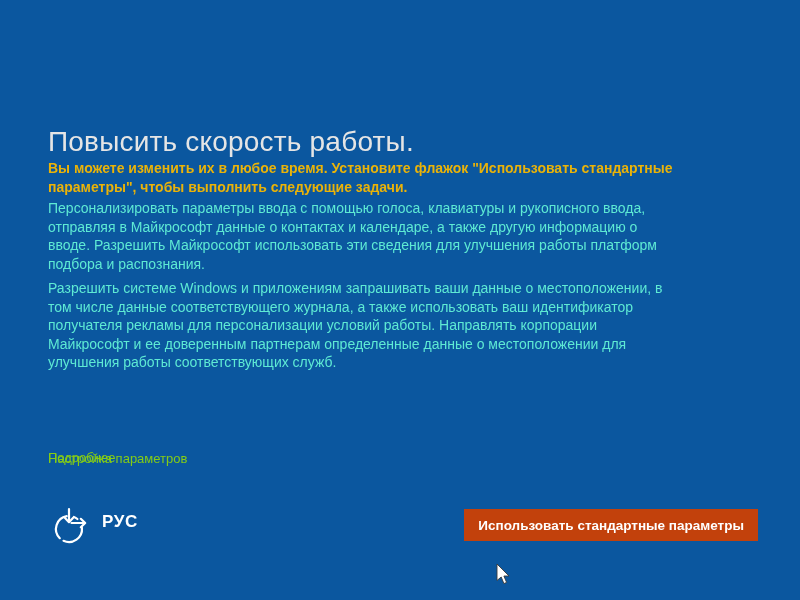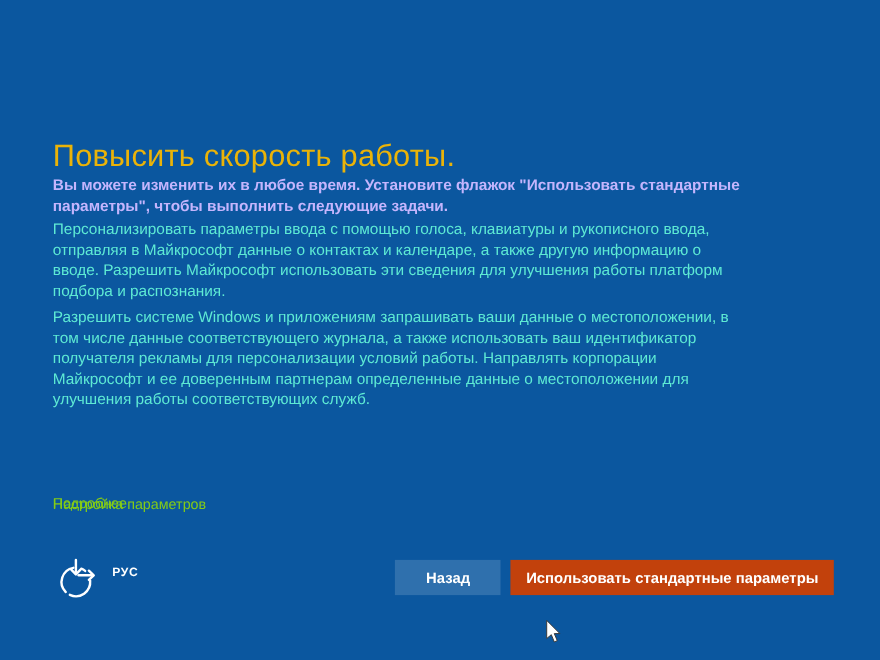--- a/index.html
+++ b/index.html
@@ -10,26 +10,26 @@
   }
   .screen {
     position: relative;
     width: 800px; height: 600px;
     background: #0b579f;
     color: #ffffff;
   }
   .page-title {
     position: absolute; left: 48px; top: 106px;
     font-size: 28px; font-weight: 300; letter-spacing: 0.2px;
-    line-height: 34px; color: #eab308;
+    line-height: 34px; color: #e5e5e5;
   }
   .intro-bold {
     position: absolute; left: 48px; top: 159px;
     font-size: 14px; font-weight: 700; line-height: 18.6px;
-    white-space: pre-line; color: #c4b5fd;
+    white-space: pre-line; color: #eab308;
   }
   .para {
     position: absolute; left: 48px;
     font-size: 14px; font-weight: 400; line-height: 18.6px;
     white-space: pre-line; color: #5eead4;
   }
   .para-1 { top: 199px; }
   .para-2 { top: 279px; }
   .para-3 { top: 370px; }
   .link {
@@ -38,21 +38,21 @@
     color: #84cc16; cursor: pointer;
   }
   .link-more      { top: 449px; }
   .link-customize { top: 450px; }
   .eoa-icon {
     position: absolute; left: 50px; top: 506px;
     width: 40px; height: 42px; cursor: pointer;
   }
   .lang-indicator {
     position: absolute; left: 102px; top: 514px;
-    font-size: 11px; font-weight: 700; letter-spacing: 0.6px;
+    font-size: 17px; font-weight: 700; letter-spacing: 0.6px;
     line-height: 15px; color: #ffffff; cursor: pointer;
   }
   .button-row {
     position: absolute; right: 42px; top: 509px;
     display: flex; gap: 9px; height: 32px;
   }
   .btn {
     height: 32px; display: flex; align-items: center; justify-content: center;
     font-family: "Liberation Sans", "DejaVu Sans", sans-serif;
     font-size: 13.5px; font-weight: 700; color: #ffffff;
@@ -104,21 +104,20 @@
         <path d="M 14.8 11.8 L 19 16.2 L 23.2 11.8"></path>
         <path d="M 21.5 17 L 34.5 17"></path>
         <path d="M 30.8 12.8 L 35.2 17 L 30.8 21.2"></path>
       </g>
     </svg>
   </div>
 
   <div class="lang-indicator">РУС</div>
 
   <div class="button-row">
-    <button class="btn btn-back">Назад</button>
     <button class="btn btn-express">Использовать стандартные параметры</button>
   </div>
 
   <div class="mouse-cursor">
     <svg width="16" height="24" viewBox="0 0 16 24" xmlns="http://www.w3.org/2000/svg">
       <path d="M1,1 L1,17.5 L5.2,14 L7.9,20.6 L10.6,19.4 L7.9,13 L13,13 Z" fill="#ffffff" stroke="#3a3a3a" stroke-width="0.9" stroke-linejoin="round"></path>
     </svg>
   </div>
 
 </div>

